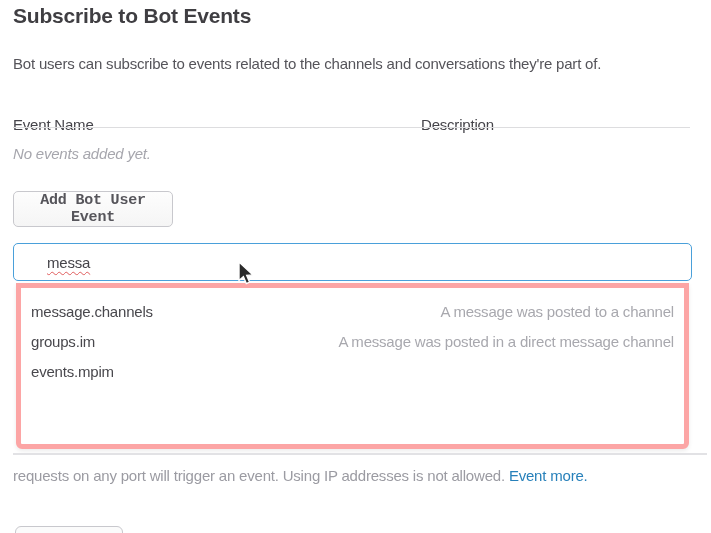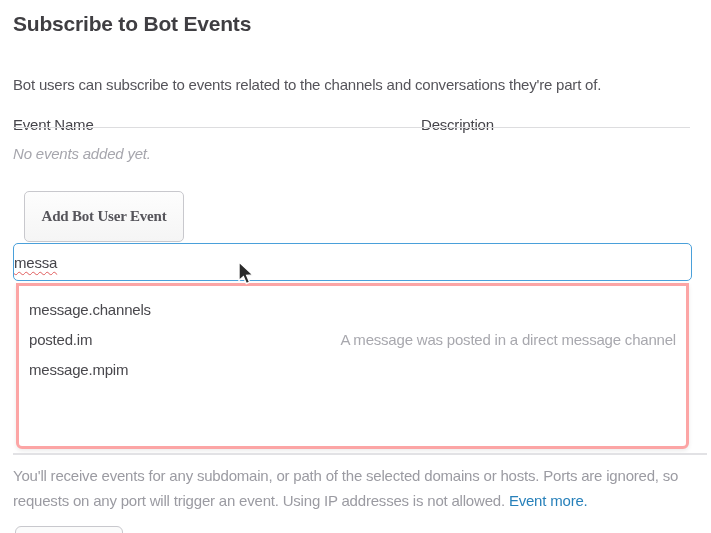--- a/index.html
+++ b/index.html
@@ -6,72 +6,72 @@
   html,body { width:711px; height:533px; }
   body {
     position:relative;
     background:#ffffff;
     font-family:"Liberation Sans", sans-serif;
     overflow:hidden;
     letter-spacing:-0.2px;
     color:#555459;
   }
   .page-title {
-    position:absolute; left:13px; top:12px;
+    position:absolute; left:13px; top:4px;
     font-size:21px; font-weight:bold; color:#3f3e42;
   }
   .page-subtitle {
     position:absolute; left:13px; top:55px;
-    font-size:15px; color:#55545a;margin-top:21px;
+    font-size:15px; color:#55545a;
   }
   .col-header {
     position:absolute; top:116px;
     font-size:15px; font-weight:normal; color:#45444a;
   }
   .col-header.name { left:13px; }
   .col-header.desc { left:421px; }
   .header-rule {
     position:absolute; left:13px; top:127px; width:677px; height:1px;
     background:#dddddf;
   }
   .empty-msg {
     position:absolute; left:13px; top:145px;
     font-size:15px; font-style:italic; color:#a6a6ad;
   }
   .add-btn {
-    position:absolute; left:24px; top:191px;
-    width:160px; height:51px;
+    position:absolute; left:13px; top:191px;
+    width:160px; height:36px;
     border:1px solid #c8c8cd; border-radius:5px;
     background:linear-gradient(#fdfdfd,#f5f5f5);
-    font-family:Liberation Serif, serif;
+    font-family:Liberation Mono, monospace;
     font-size:15px; font-weight:bold; color:#56555b;
     letter-spacing:-0.2px;
     display:flex; align-items:center; justify-content:center;
     cursor:pointer;
   }
   .event-input {
     position:absolute; left:13px; top:243px;
     width:679px; height:38px;
     border:1px solid #4aa0da; border-radius:5px;
     background:#ffffff;
     display:flex; align-items:center;
-    padding-left:0;
+    padding-left:33px;
     font-size:15px; color:#45444a;
   }
   .event-input .typed {
     text-decoration:underline;
     text-decoration-style:wavy;
     text-decoration-color:#e05c5c;
     text-decoration-thickness:1px;
     text-underline-offset:3px;
   }
   .suggest-panel {
     position:absolute; left:16px; top:283px;
     width:673px; height:166px;
-    border:3px solid #fca5a5;
+    border:5px solid #fca5a5;
     border-radius:0 0 6px 6px;
     background:#ffffff;
     box-shadow:0 2px 4px rgba(0,0,0,0.08);
     padding:8px 0;
   }
   .suggest-row {
     height:30px; padding:0 10px;
     display:flex; align-items:center; justify-content:space-between;
     cursor:pointer;
   }
@@ -115,34 +115,34 @@
   <span>Add Bot User Event</span>
 </button>
 
 <div class="event-input" role="textbox">
   <span class="typed">messa</span>
 </div>
 
 <div class="suggest-panel">
   <div class="suggest-row">
     <span class="ev-name">message.channels</span>
+    <span class="ev-desc">A message was posted to a channel</span>
   </div>
   <div class="suggest-row">
-    <span class="ev-name">posted.im</span>
+    <span class="ev-name">groups.im</span>
     <span class="ev-desc">A message was posted in a direct message channel</span>
   </div>
   <div class="suggest-row">
-    <span class="ev-name">message.mpim</span>
+    <span class="ev-name">events.mpim</span>
   </div>
 </div>
 
 <div class="section-rule"></div>
 
 <p class="footer-text">
-  <span class="line">You'll receive events for any subdomain, or path of the selected domains or hosts. Ports are ignored, so</span>
   <span>requests on any port will trigger an event. Using IP addresses is not allowed. </span>
   <a class="learn-link">Event more.</a>
 </p>
 
 <div class="partial-btn"></div>
 
 <svg class="mouse-cursor" viewBox="0 0 17 26">
   <path d="M2,1 L2,19.5 L6.4,15.6 L9.3,22.6 L12.6,21.2 L9.7,14.4 L16,13.9 Z" fill="#2b2b2b" stroke="#ffffff" stroke-width="1.4"></path>
 </svg>
 

